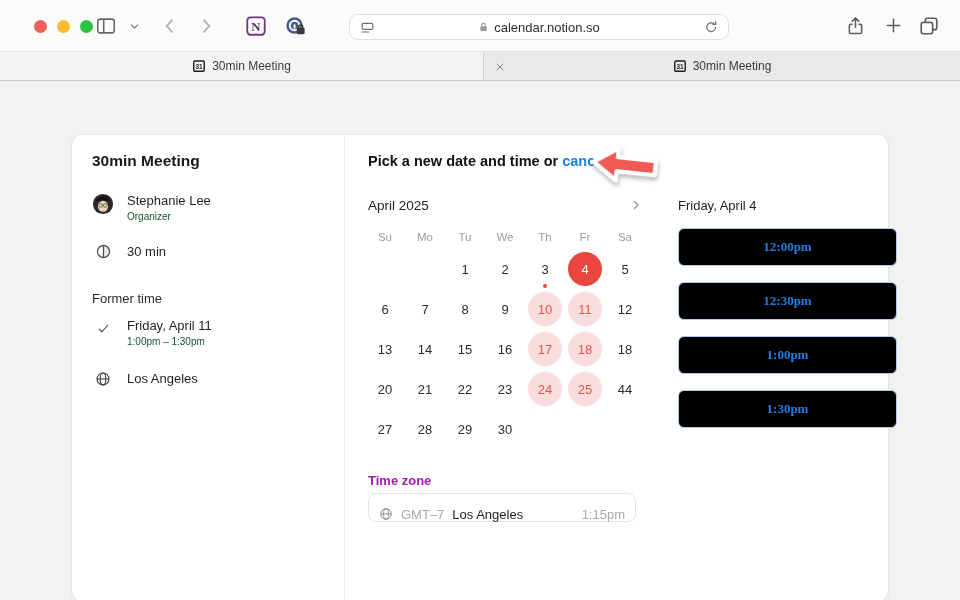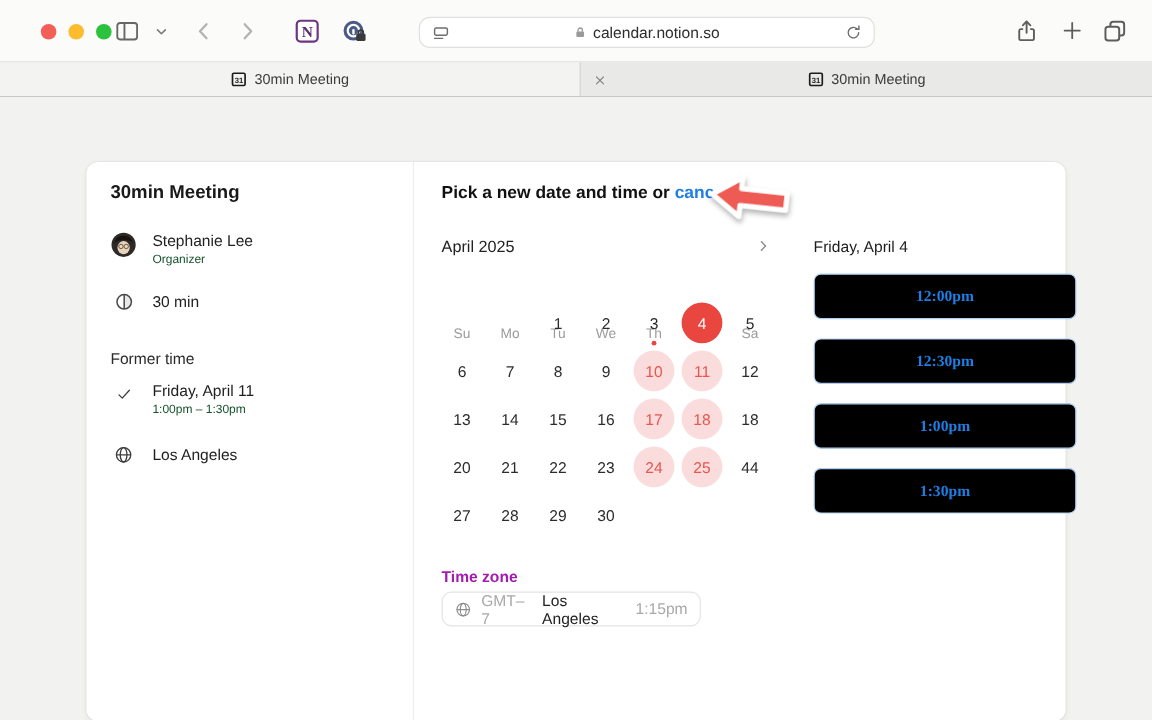--- a/index.html
+++ b/index.html
@@ -52,35 +52,35 @@
   .avatar { width:22px; height:22px; border-radius:50%; overflow:hidden; display:block; }
 
   
   .pick-header { position:absolute; left:296px; top:18px; font-size:14.5px; font-weight:700; color:#111; }
   .cancel-link { color:var(--link-blue); font-weight:600; cursor:pointer; }
   .annot-arrow { position:absolute; left:517px; top:7px; width:72px; height:46px;
                  filter:drop-shadow(1px 3px 2px rgba(0,0,0,0.28)); transform:rotate(6deg); }
   .month-row { position:absolute; left:296px; top:61px; width:277px; display:flex; justify-content:space-between; align-items:center;text-align:center; }
   .month-label { font-size:13.5px; font-weight:500; color:#222; }
   .month-next { width:18px; height:18px; display:flex; align-items:center; justify-content:center; cursor:pointer; }
-  .weekday-row { position:absolute; left:293px; top:94px; display:grid; grid-template-columns:repeat(7,40px);margin-top:42px; }
+  .weekday-row { position:absolute; left:293px; top:94px; display:grid; grid-template-columns:repeat(7,40px); }
   .wd { height:16px; display:flex; align-items:center; justify-content:center; font-size:11.5px; color:#9c9c9c; }
   .calendar-grid { position:absolute; left:293px; top:114px; display:grid; grid-template-columns:repeat(7,40px); grid-auto-rows:40px; }
   .day { display:flex; align-items:center; justify-content:center; position:relative; cursor:default; }
   .day .circle { width:34px; height:34px; border-radius:50%; display:flex; align-items:center; justify-content:center;
                  font-size:13px; color:#2c2c2c; }
   .day.available { cursor:pointer; }
   .day.available .circle { background:var(--available-bg); color:var(--available-text); font-weight:500; }
   .day.selected .circle { background:var(--accent-red); color:#ffffff; font-weight:500; }
   .day.today::after { content:''; position:absolute; left:50%; bottom:1px; transform:translateX(-50%);
                       width:4px; height:4px; border-radius:50%; background:var(--accent-red); }
   .tz-label { position:absolute; left:296px; top:338px; font-size:13px; font-weight:700; color:#a21caf; }
-  .tz-box { position:absolute; left:296px; top:358px; width:216px; height:29px; background:#fff;
-            border:1px solid #e4e4e3; border-radius:8px; display:flex; align-items:center; gap:8px;
-            padding:0 10px; cursor:pointer; }
+  .tz-box { position:absolute; left:296px; top:358px; width:268px; height:29px; background:#fff;
+            border:1px solid #e4e4e3; border-radius:8px; display:flex; align-items:flex-start; gap:8px;
+            padding:13px 10px; cursor:pointer; }
   .tz-offset { font-size:13px; color:#a8a8a8; }
   .tz-city { font-size:13px; color:#1f1f1f; }
   .tz-time { margin-left:auto; font-size:13px; color:#a8a8a8; }
 
   
   .slot-date { position:absolute; left:606px; top:63px; font-size:13px; color:#1d1d1d; }
   .slot-list { position:absolute; left:606px; top:93px; width:190px; display:flex; flex-direction:column; gap:16px; }
   .slot { width:219px; height:38px; border:1px solid var(--slot-border); border-radius:6px; background:#000000;
           color:var(--link-blue); font-size:13px; font-weight:600; font-family:Liberation Serif, serif;
           display:flex; align-items:center; justify-content:center; cursor:pointer; }

